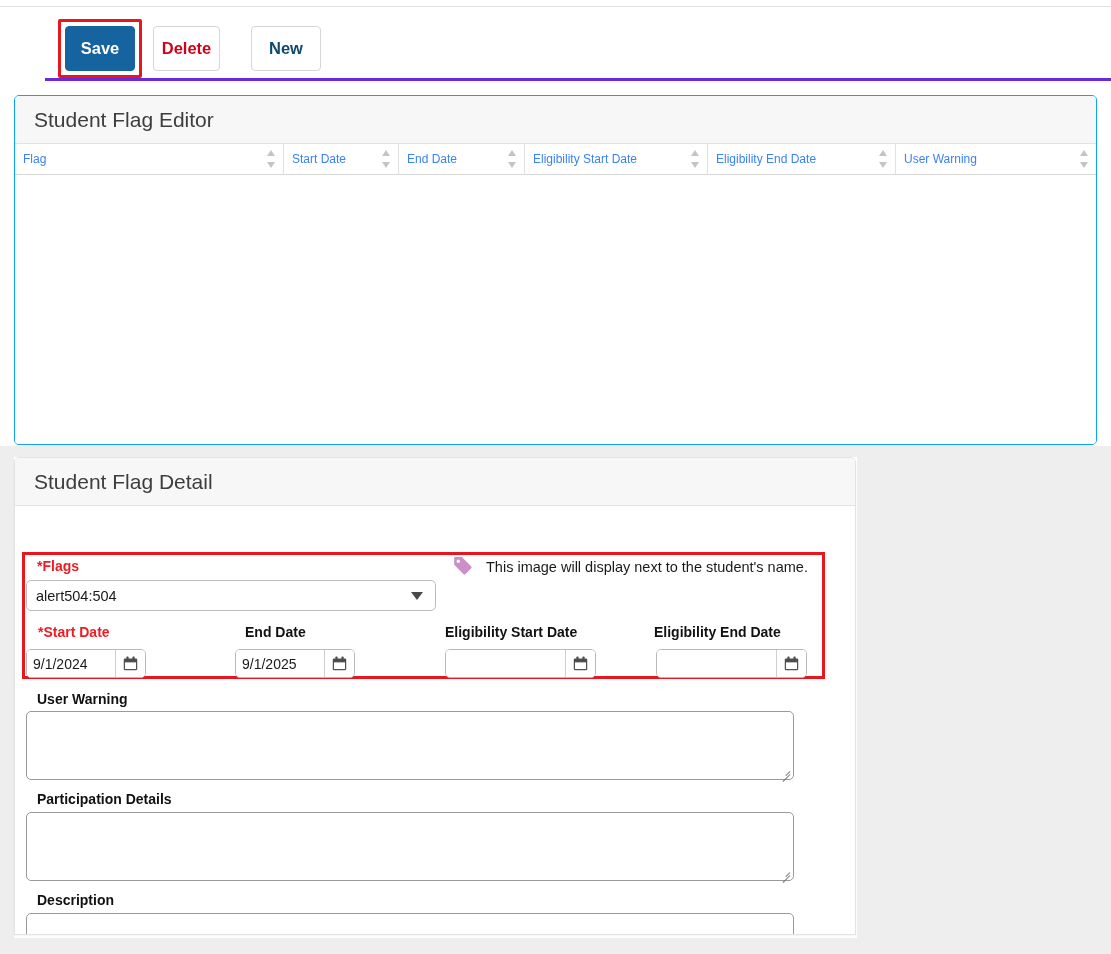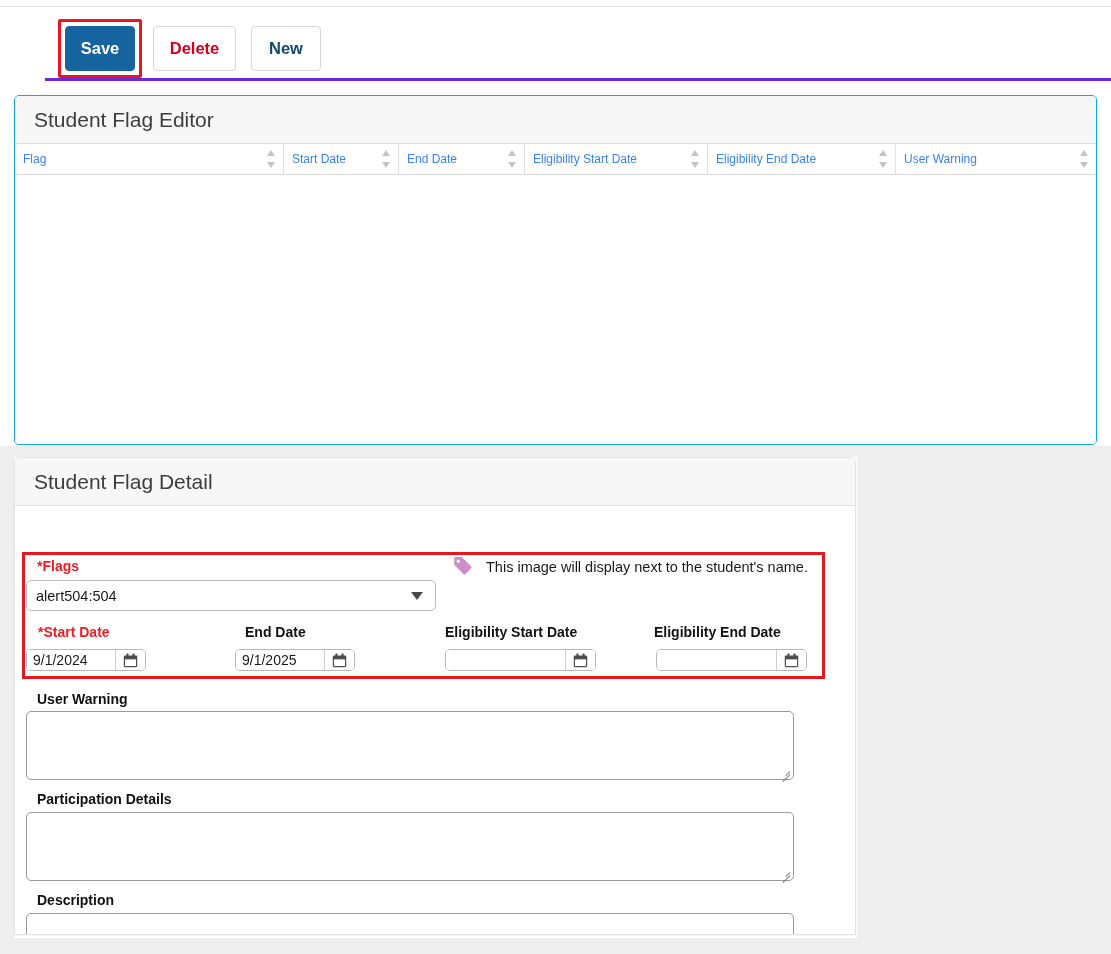--- a/index.html
+++ b/index.html
@@ -56,21 +56,21 @@
     background: #15639f;
     color: #ffffff;
     border: 1px solid #15639f;
   }
   .btn-outline {
     background: #ffffff;
     border: 1px solid #d6d6d6;
   }
   .btn-delete {
     left: 108px;
-    width: 83px;
+    width: 67px;
     color: #d0021b;
   }
   .btn-new {
     left: 206px;
     width: 70px;
     color: #0c4a6e;
   }
   
   .save-ring {
     position: absolute;
@@ -243,21 +243,21 @@
     font-size: 14.5px;
     color: #1a1a1a;
     margin-left: 13px;
     white-space: nowrap;
     font-family: "Liberation Sans", sans-serif;
   }
 
   
   .date-wrap {
     position: absolute;
-    height: 22px;
+    height: 29px;
     border: 1px solid #b9b9b9;
     border-radius: 5px;
     background: #ffffff;
     box-sizing: border-box;
     display: flex;
     align-items: stretch;
     overflow: hidden;
   }
   .date-val {
     flex: 1;

